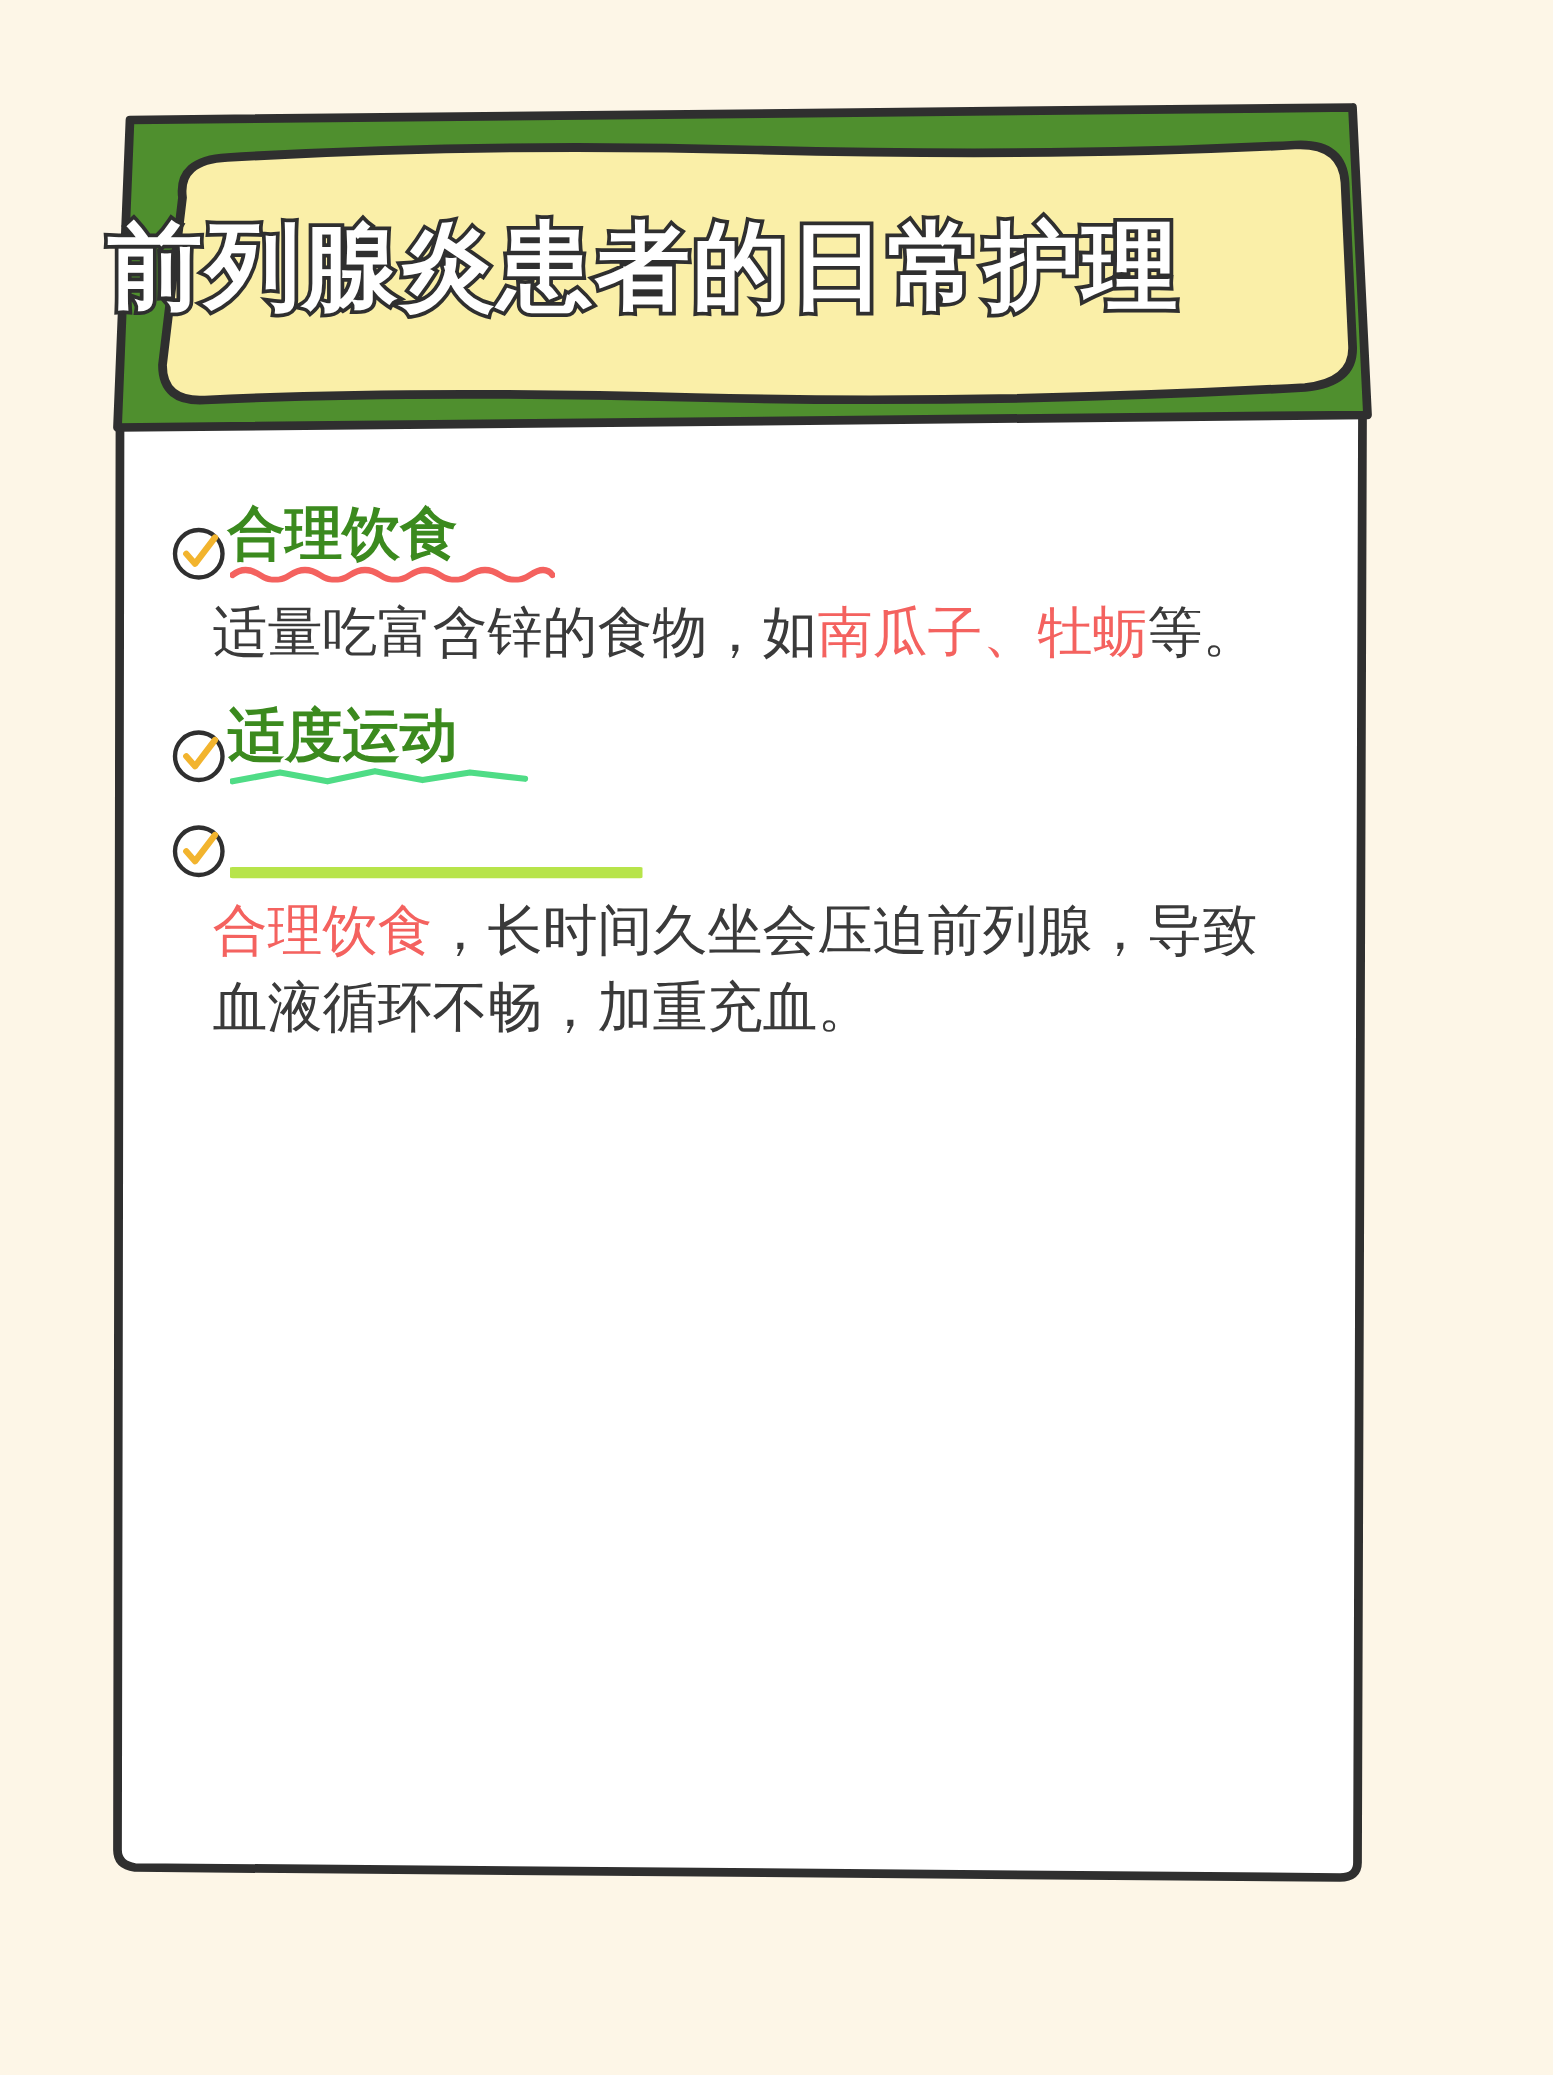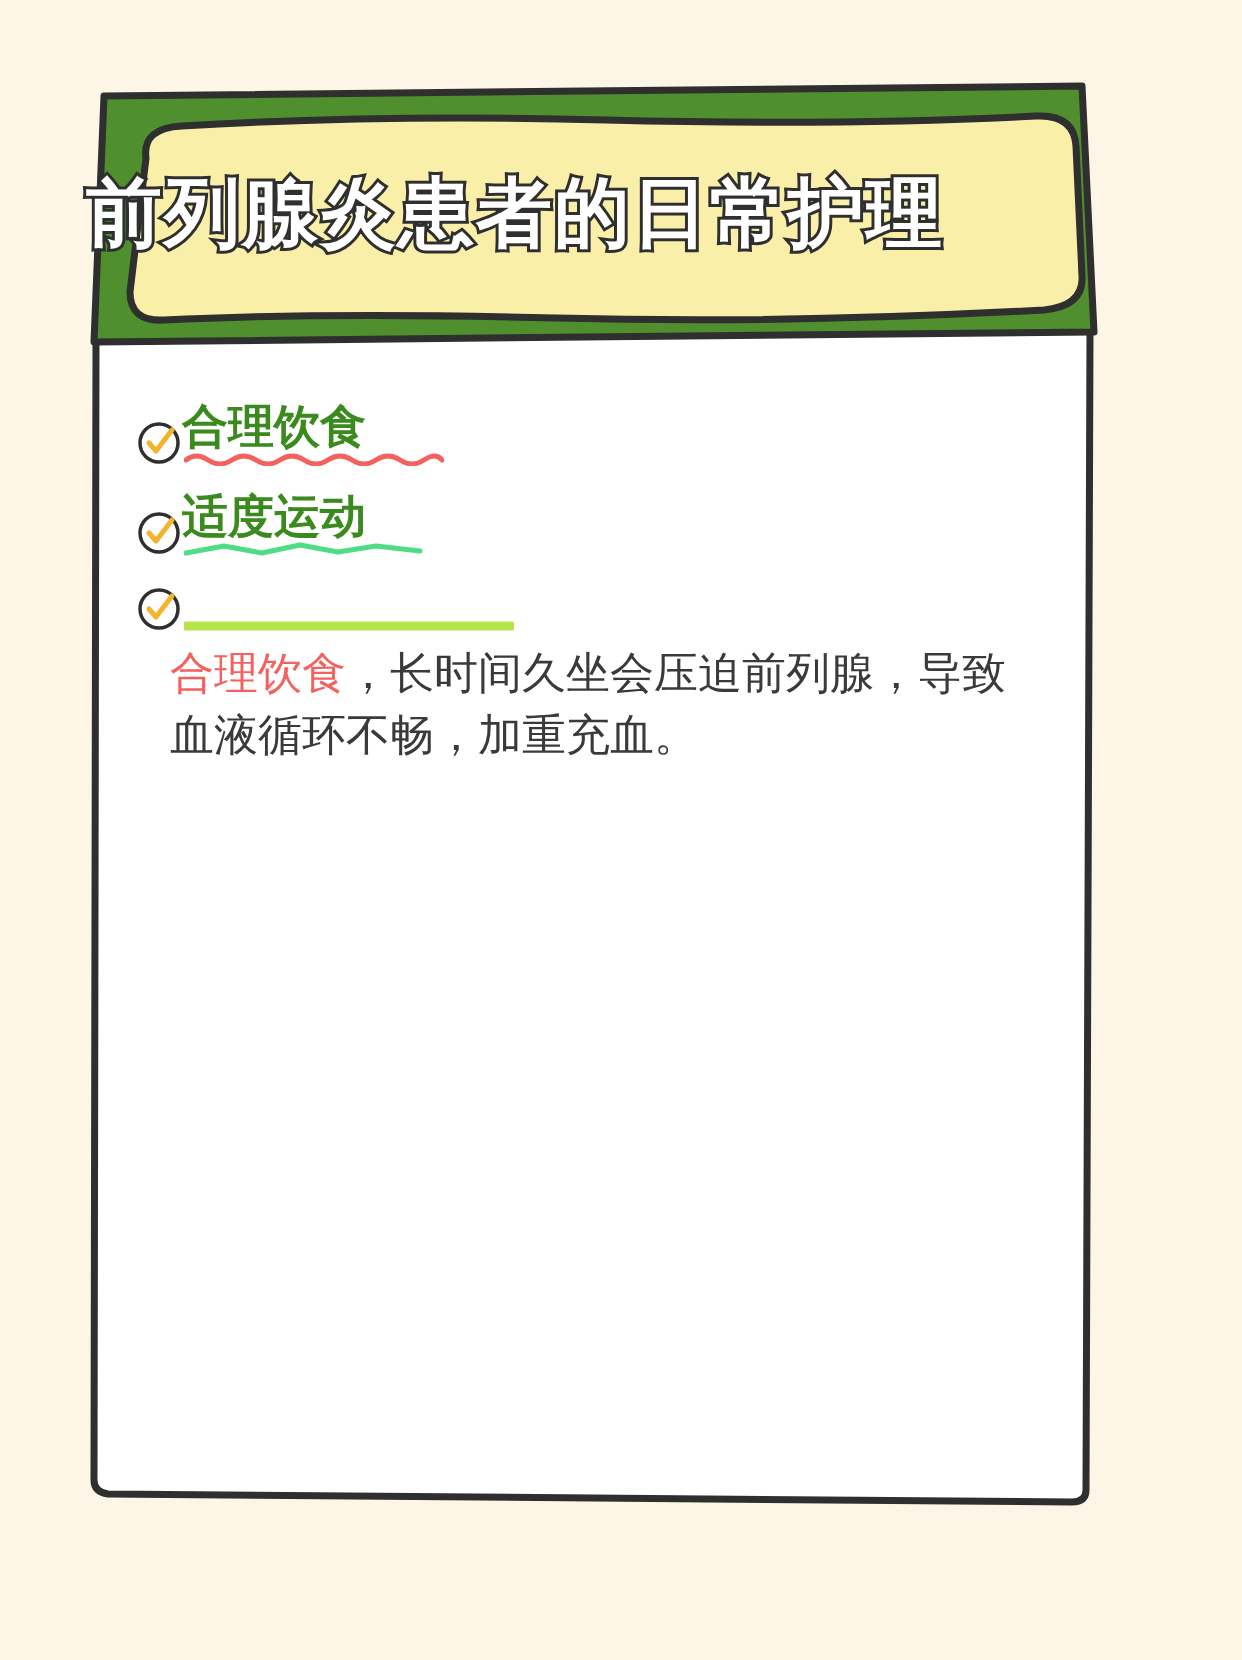--- a/index.html
+++ b/index.html
@@ -149,20 +149,23 @@
               <path d="M13 23 L20 31 L36 10" fill="none" stroke="#f2b42e" stroke-width="5" stroke-linecap="round" stroke-linejoin="round"></path>
             </svg>
           </span>
           <span class="heading">
             <span>合理饮食</span>
             <svg class="underline" viewBox="0 0 260 14" width="260" height="14">
               <path d="M2 8 Q12 0 24 8 T48 8 T72 8 T96 8 T120 8 T144 8 T168 8 T192 8 T216 8 T240 8 T258 8" fill="none" stroke="#f4625f" stroke-width="5" stroke-linecap="round"></path>
             </svg>
           </span>
         </div>
+        <div class="body-text">
+          <span>适量吃富含锌的食物，如</span><span class="hl">南瓜子、牡蛎</span><span>等。</span>
+        </div>
       </div>
 
       <div class="item">
         <div class="head">
           <span class="check">
             <svg viewBox="0 0 46 46" width="46" height="46">
               <circle cx="23" cy="23" r="19" fill="#ffffff" stroke="#2f2f2f" stroke-width="3.5"></circle>
               <path d="M13 23 L20 31 L36 10" fill="none" stroke="#f2b42e" stroke-width="5" stroke-linecap="round" stroke-linejoin="round"></path>
             </svg>
           </span>

